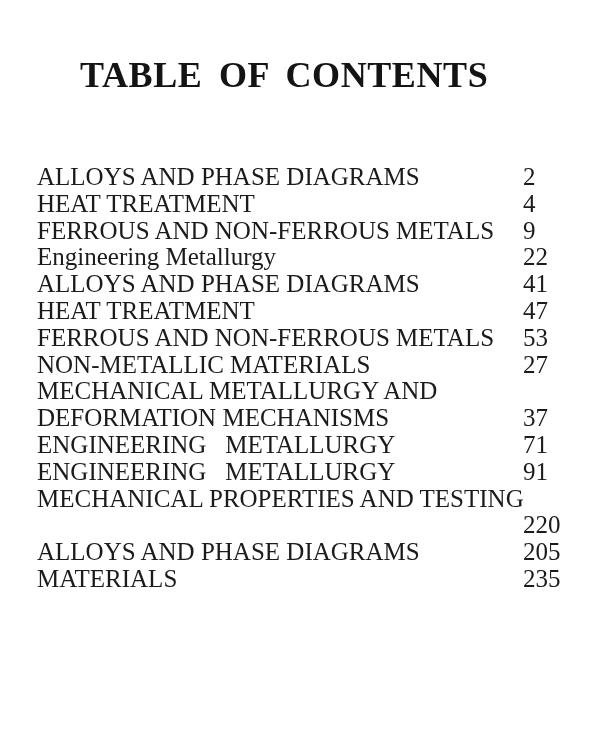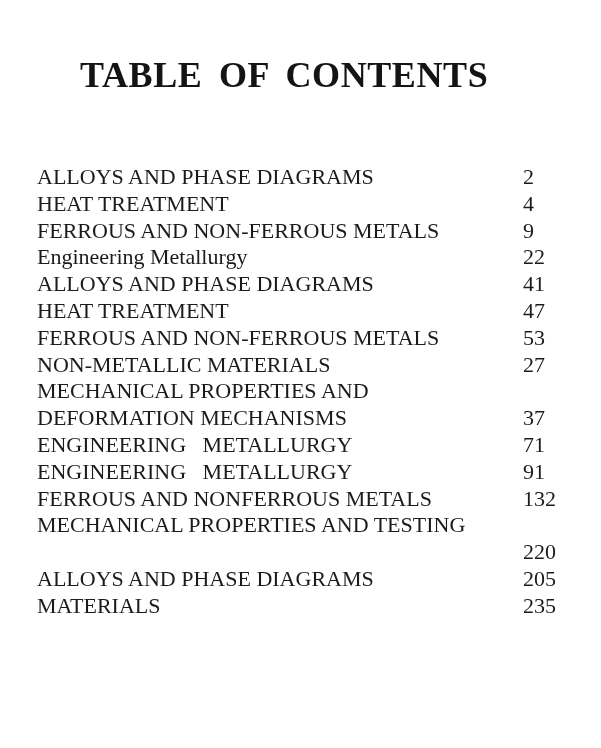--- a/index.html
+++ b/index.html
@@ -29,21 +29,21 @@
   .toc-list {
     position: absolute;
     left: 37px;
     top: 164px;
     width: 545px;
   }
   .toc-row {
     position: relative;
     height: 26.8px;
     line-height: 26.8px;
-    font-size: 22px;
+    font-size: 25px;
     color: #1b1b1b;
   }
   .toc-label {
     white-space: pre;
   }
   .toc-page {
     position: absolute;
     left: 486px;
     top: 0;
     white-space: pre;
@@ -84,38 +84,34 @@
     </div>
     <div class="toc-row">
       <span class="toc-label">FERROUS AND NON-FERROUS METALS</span>
       <span class="toc-page">53</span>
     </div>
     <div class="toc-row">
       <span class="toc-label">NON-METALLIC MATERIALS</span>
       <span class="toc-page">27</span>
     </div>
     <div class="toc-row">
-      <span class="toc-label">MECHANICAL PROPERTIES AND</span>
+      <span class="toc-label">MECHANICAL METALLURGY AND</span>
       <span class="toc-page"></span>
     </div>
     <div class="toc-row">
       <span class="toc-label">DEFORMATION MECHANISMS</span>
       <span class="toc-page">37</span>
     </div>
     <div class="toc-row">
       <span class="toc-label">ENGINEERING   METALLURGY</span>
       <span class="toc-page">71</span>
     </div>
     <div class="toc-row">
       <span class="toc-label">ENGINEERING   METALLURGY</span>
       <span class="toc-page">91</span>
-    </div>
-    <div class="toc-row">
-      <span class="toc-label">FERROUS AND NONFERROUS METALS</span>
-      <span class="toc-page">132</span>
     </div>
     <div class="toc-row">
       <span class="toc-label">MECHANICAL PROPERTIES AND TESTING</span>
       <span class="toc-page"></span>
     </div>
     <div class="toc-row">
       <span class="toc-page">220</span>
     </div>
     <div class="toc-row">
       <span class="toc-label">ALLOYS AND PHASE DIAGRAMS</span>

